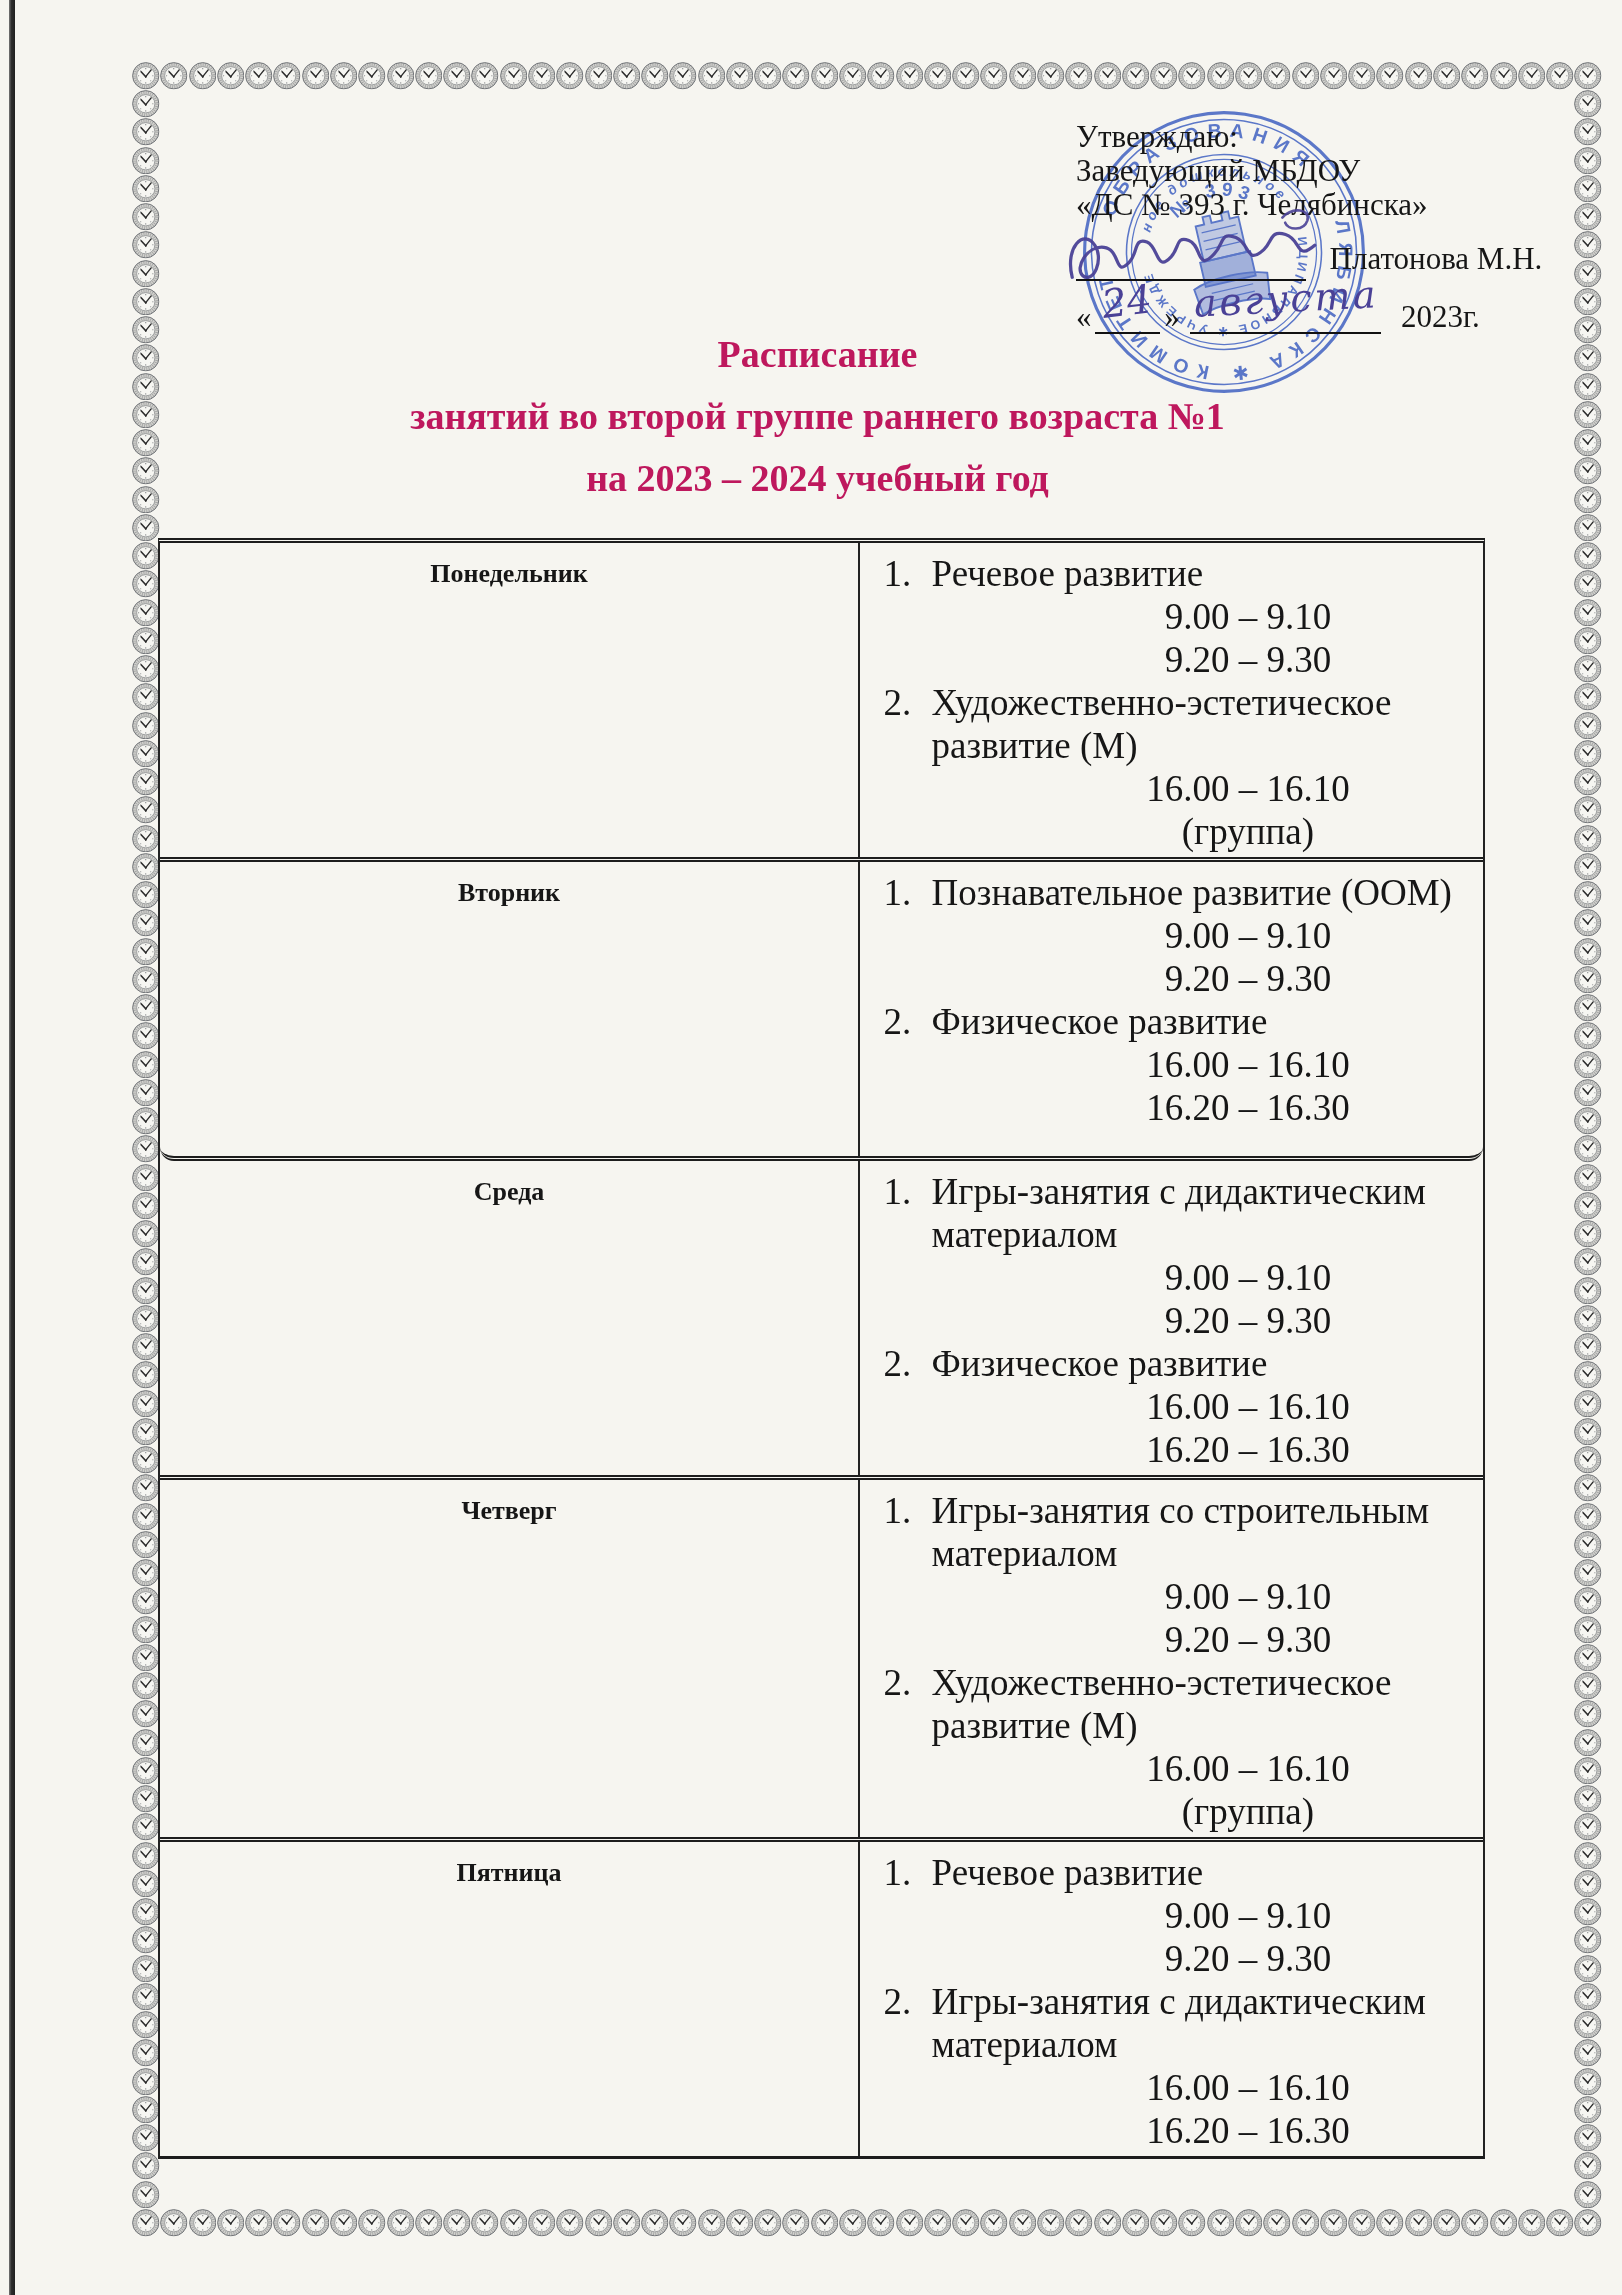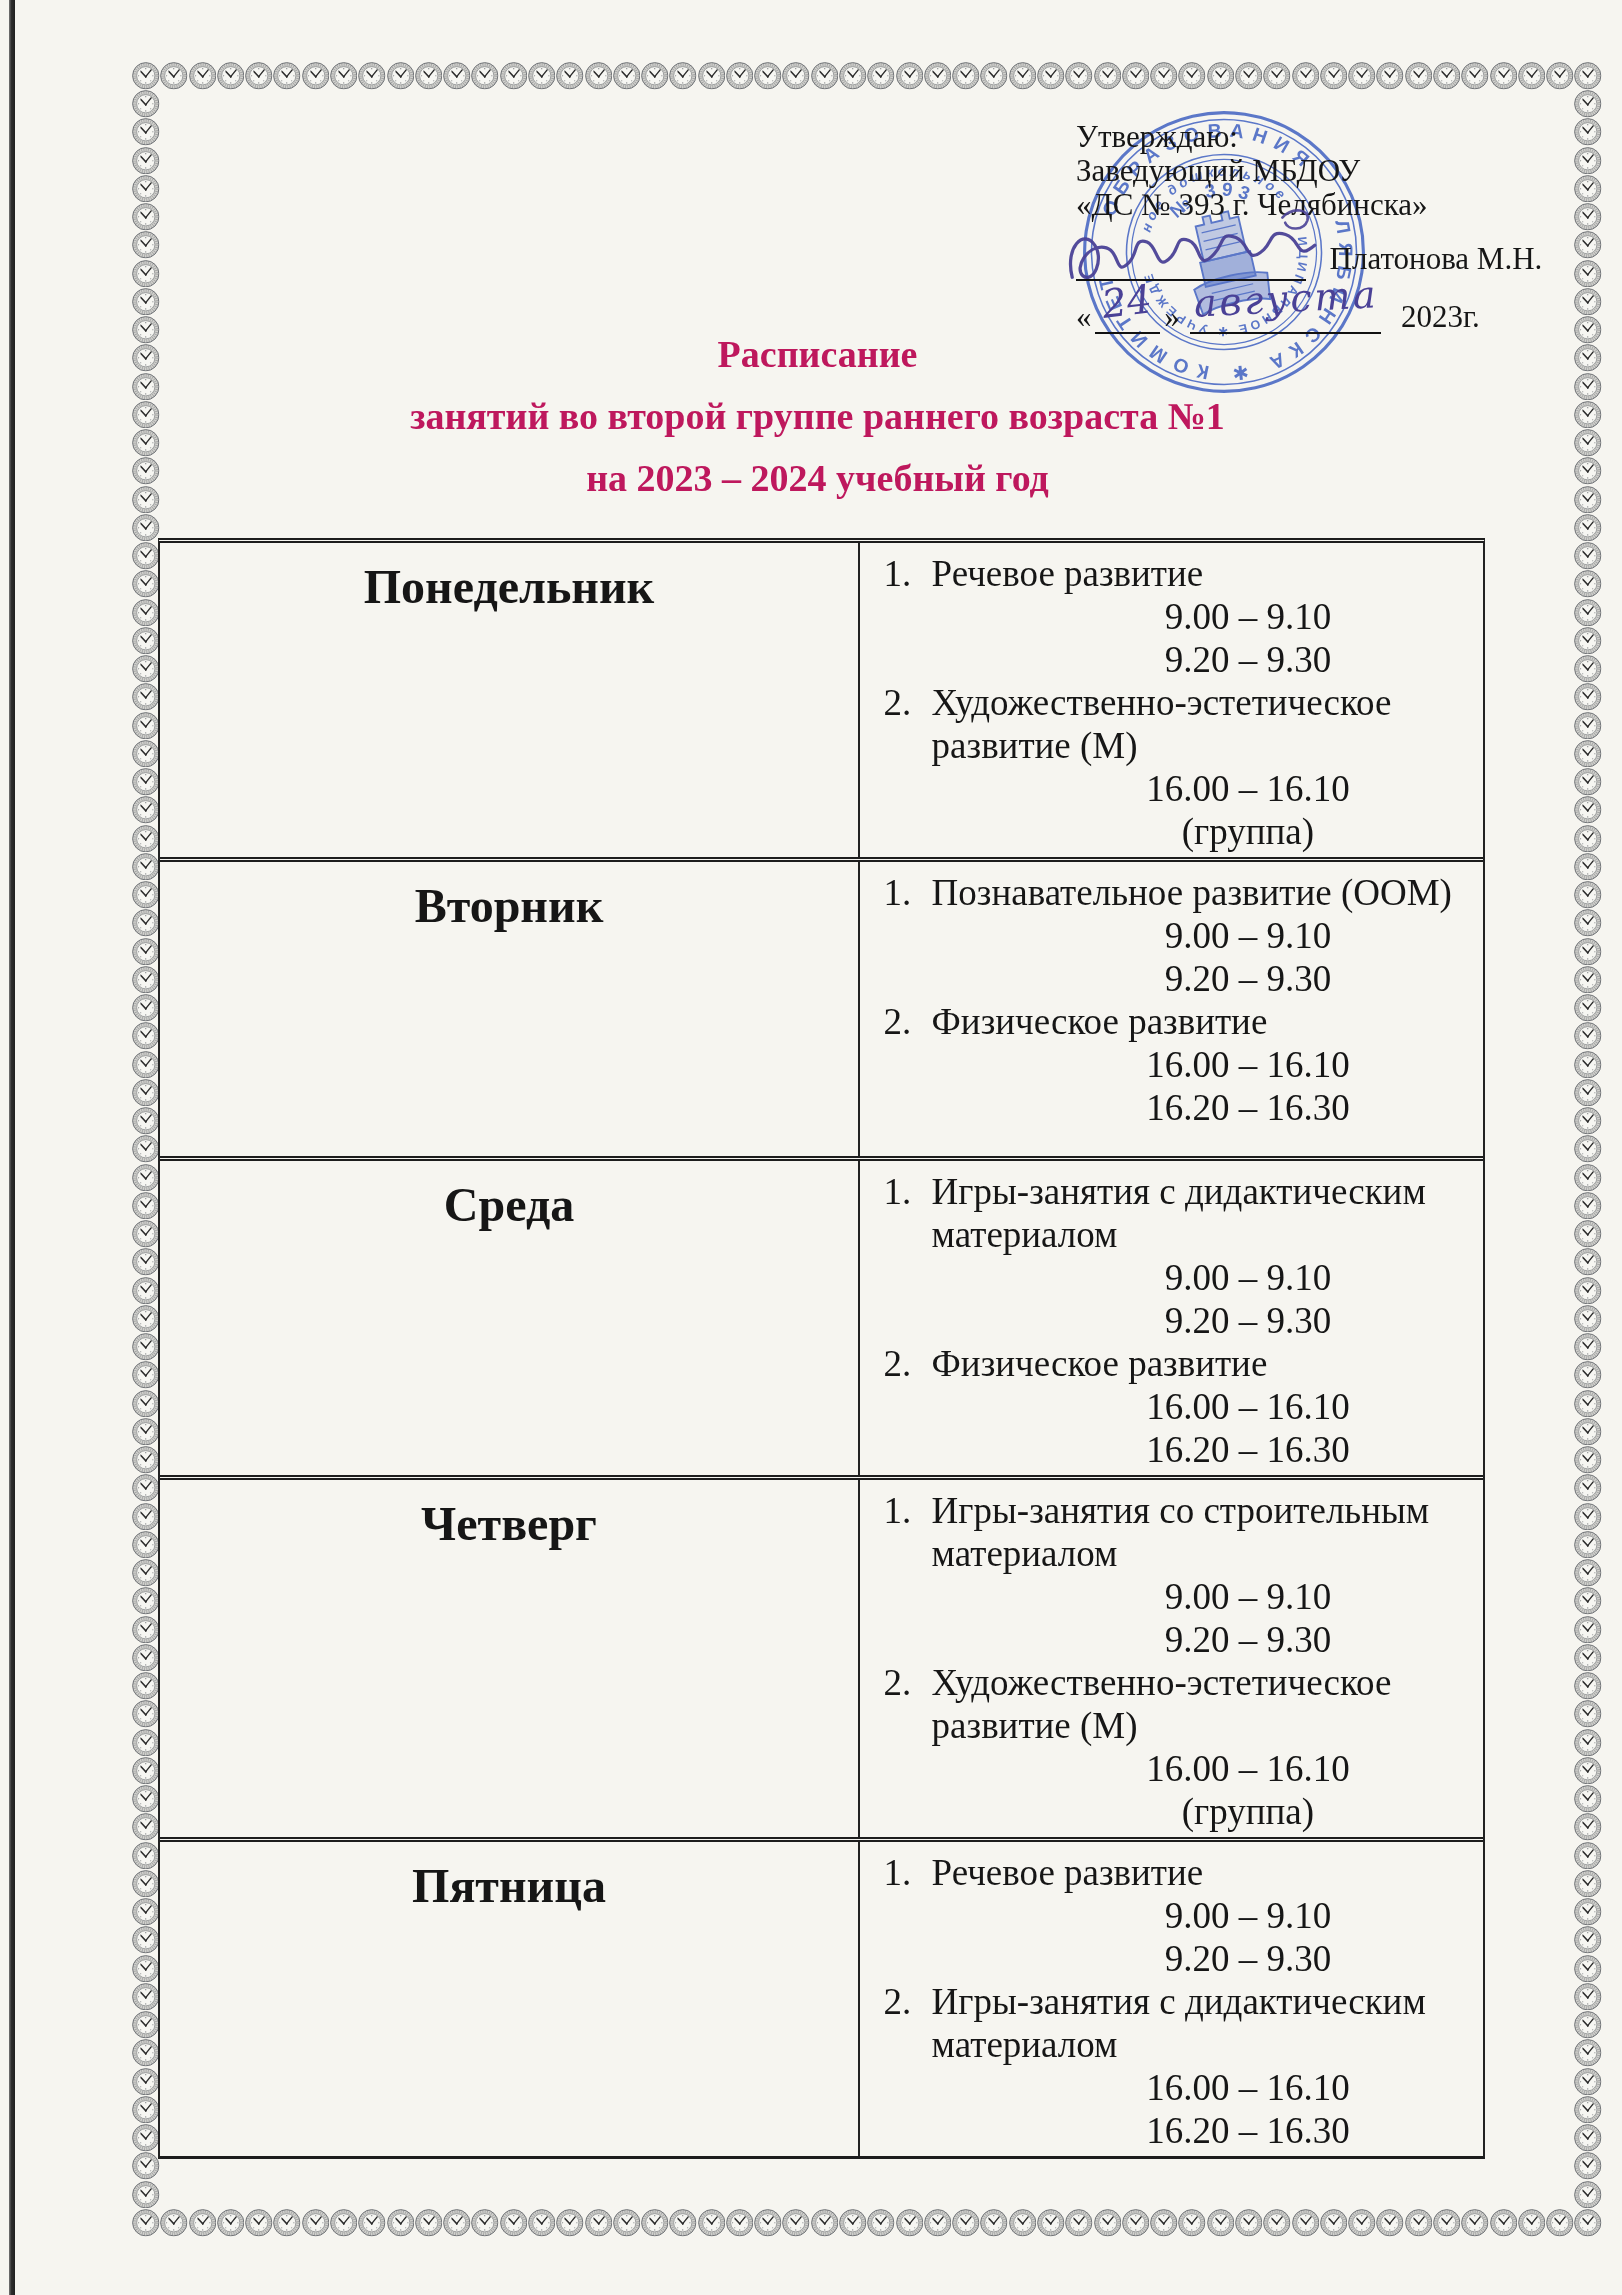--- a/index.html
+++ b/index.html
@@ -46,24 +46,24 @@
   .title-block{position:absolute;left:124px;top:323px;width:1387px;text-align:center;z-index:4;
     font-weight:bold;font-size:38px;line-height:62px;color:#be185d;}
 
   
   .sched-table{position:absolute;left:158px;top:538px;width:1323px;z-index:4;
     border-left:2px solid #222;border-right:2px solid #222;
     border-top:5.2px double #1d1d1d;border-bottom:3.9px solid #1d1d1d;
     background:transparent;}
   .t-row{display:flex;border-bottom:5.2px double #1d1d1d;}
   .t-row:last-child{border-bottom:none;}
-  .r0{min-height:296px;} .r1{min-height:294px;} .r2{min-height:306px;}
+  .r0{min-height:296px;} .r1{min-height:294px;border-radius:14px;} .r2{min-height:306px;}
   .r3{min-height:340px;} .r4{min-height:311px;}
   .day-cell{width:700px;flex:0 0 auto;border-right:2px solid #222;
-    text-align:center;padding-top:15.7px;font-weight:bold;font-size:48px;box-sizing:border-box;}
+    text-align:center;padding-top:15.7px;font-weight:bold;font-size:26px;box-sizing:border-box;}
   .content-cell{flex:1;padding:9.2px 11.8px 3.9px 23.6px;font-size:37px;line-height:43px;box-sizing:border-box;}
   .item-line{display:flex;}
   .num{width:48px;flex:0 0 auto;}
   .iname{flex:1;}
   .time{text-align:center;padding-left:141px;}
 </style>
 </head>
 <body>
 
 <svg width="0" height="0" style="position:absolute" aria-hidden="true">

